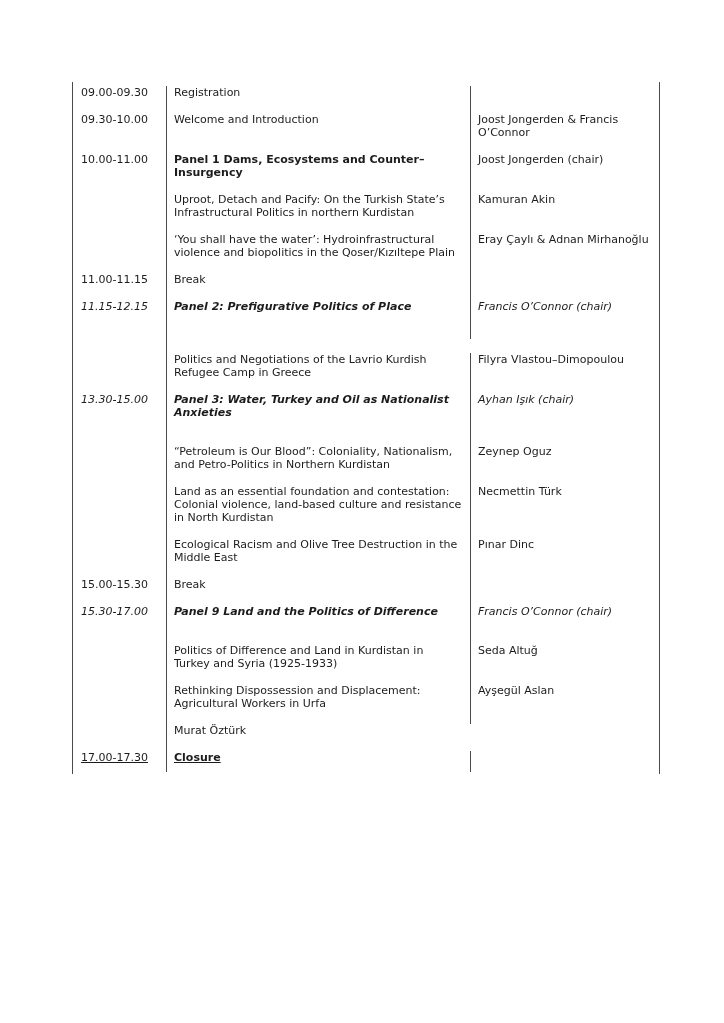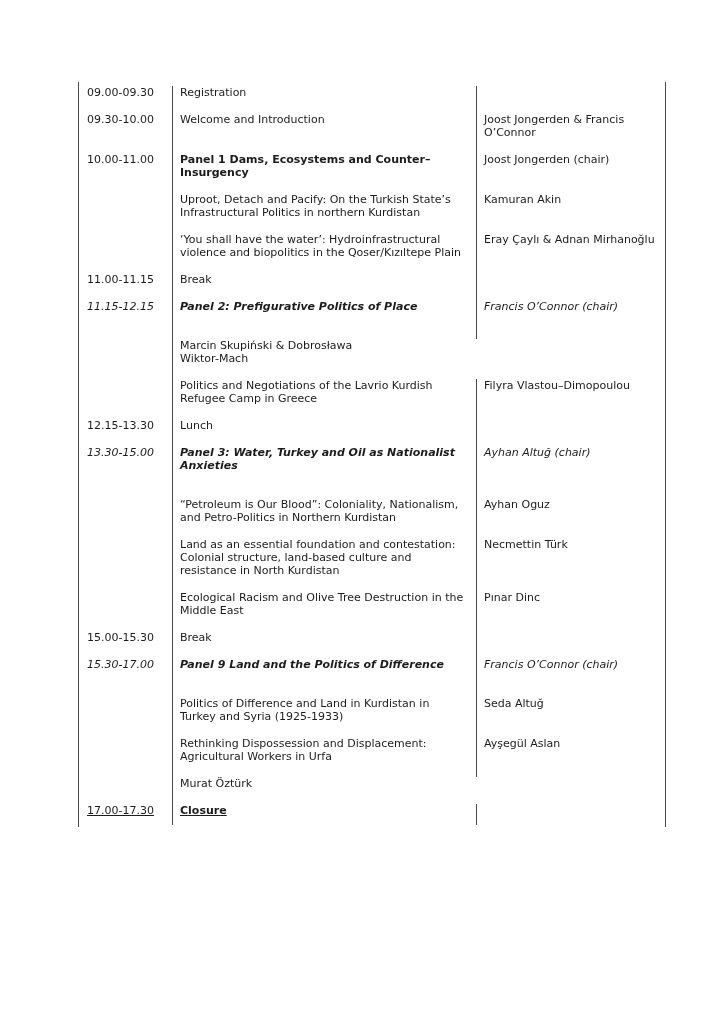--- a/index.html
+++ b/index.html
@@ -11,21 +11,21 @@
     height: 1023px;
     background: #ffffff;
     font-family: "DejaVu Sans", "Liberation Sans", sans-serif;
     font-size: 11px;
     line-height: 13px;
     color: #1c1c1c;
     position: relative;
   }
   .schedule-table {
     position: absolute;
-    left: 78px;
+    left: 72px;
     top: 82px;
     width: 586px;
     border-left: 1px solid #4a4a4a;
     border-right: 1px solid #4a4a4a;
     padding-top: 4px;
     padding-bottom: 2px;
   }
   .row {
     display: flex;
     align-items: stretch;
@@ -95,50 +95,44 @@
   </div>
 
   <div class="row gap-large bold">
     <div class="cell time">11.15-12.15</div>
     <div class="cell title">Panel 2: Prefigurative Politics of Place</div>
     <div class="cell speaker">Francis O’Connor (chair)</div>
   </div>
 
   <div class="row gap-normal">
     <div class="cell time"></div>
-    <div class="cell speaker">Marcin Skupiński &amp; Dobrosława Wiktor-Mach</div>
   </div>
 
   <div class="row gap-normal">
     <div class="cell time"></div>
     <div class="cell title">Politics and Negotiations of the Lavrio Kurdish Refugee Camp in Greece</div>
     <div class="cell speaker">Filyra Vlastou–Dimopoulou</div>
   </div>
 
-  <div class="row gap-normal">
-    <div class="cell time">12.15-13.30</div>
-    <div class="cell title">Lunch</div>
-    <div class="cell speaker"></div>
-  </div>
 
   <div class="row gap-large bold">
     <div class="cell time">13.30-15.00</div>
     <div class="cell title">Panel 3: Water, Turkey and Oil as Nationalist Anxieties</div>
-    <div class="cell speaker">Ayhan Altuğ (chair)</div>
+    <div class="cell speaker">Ayhan Işık (chair)</div>
   </div>
 
   <div class="row gap-normal">
     <div class="cell time"></div>
     <div class="cell title">“Petroleum is Our Blood”: Coloniality, Nationalism, and Petro-Politics in Northern Kurdistan</div>
-    <div class="cell speaker">Ayhan Oguz</div>
+    <div class="cell speaker">Zeynep Oguz</div>
   </div>
 
   <div class="row gap-normal">
     <div class="cell time"></div>
-    <div class="cell title">Land as an essential foundation and contestation: Colonial structure, land-based culture and resistance in North Kurdistan</div>
+    <div class="cell title">Land as an essential foundation and contestation: Colonial violence, land-based culture and resistance in North Kurdistan</div>
     <div class="cell speaker">Necmettin Türk</div>
   </div>
 
   <div class="row gap-normal">
     <div class="cell time"></div>
     <div class="cell title">Ecological Racism and Olive Tree Destruction in the Middle East</div>
     <div class="cell speaker">Pınar Dinc</div>
   </div>
 
   <div class="row gap-normal">

